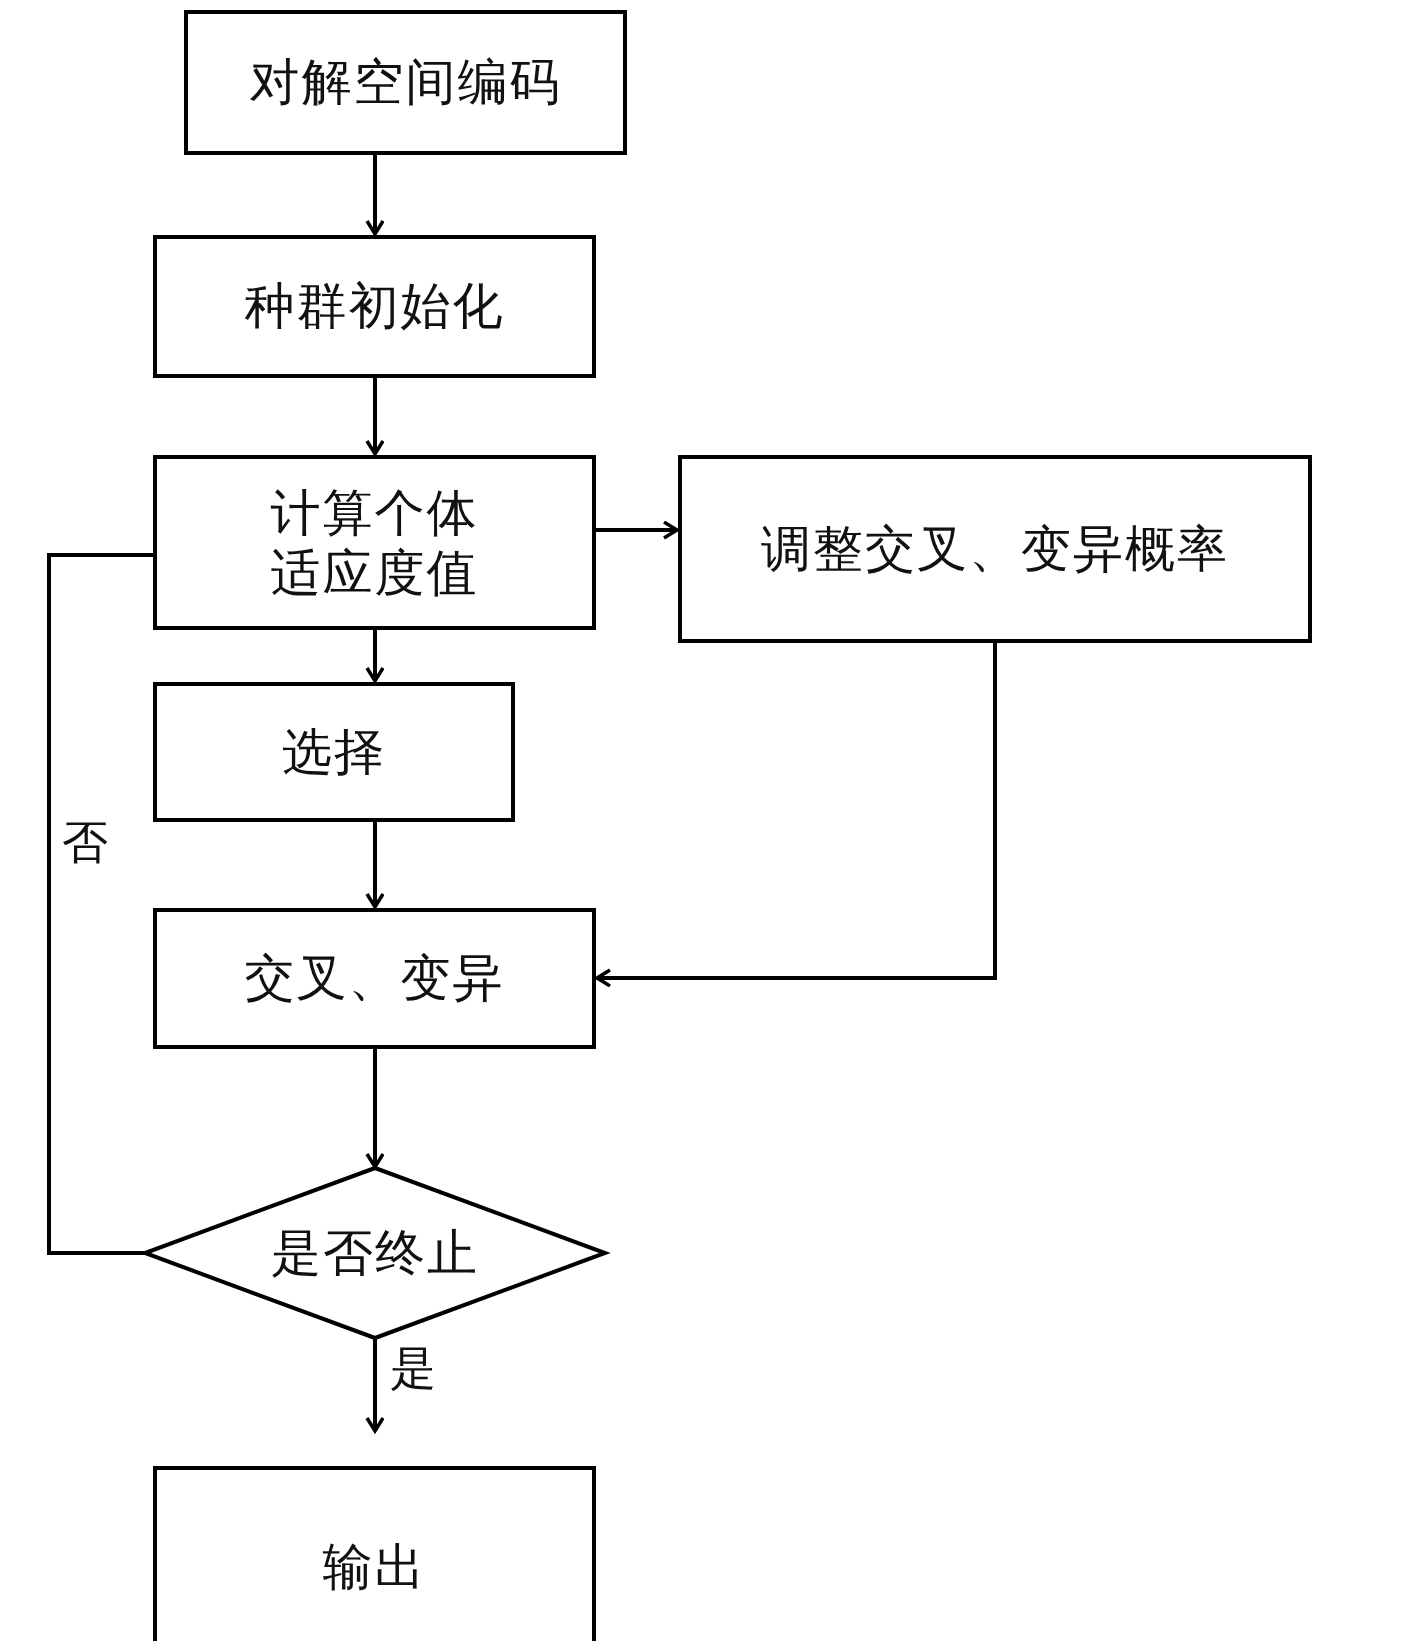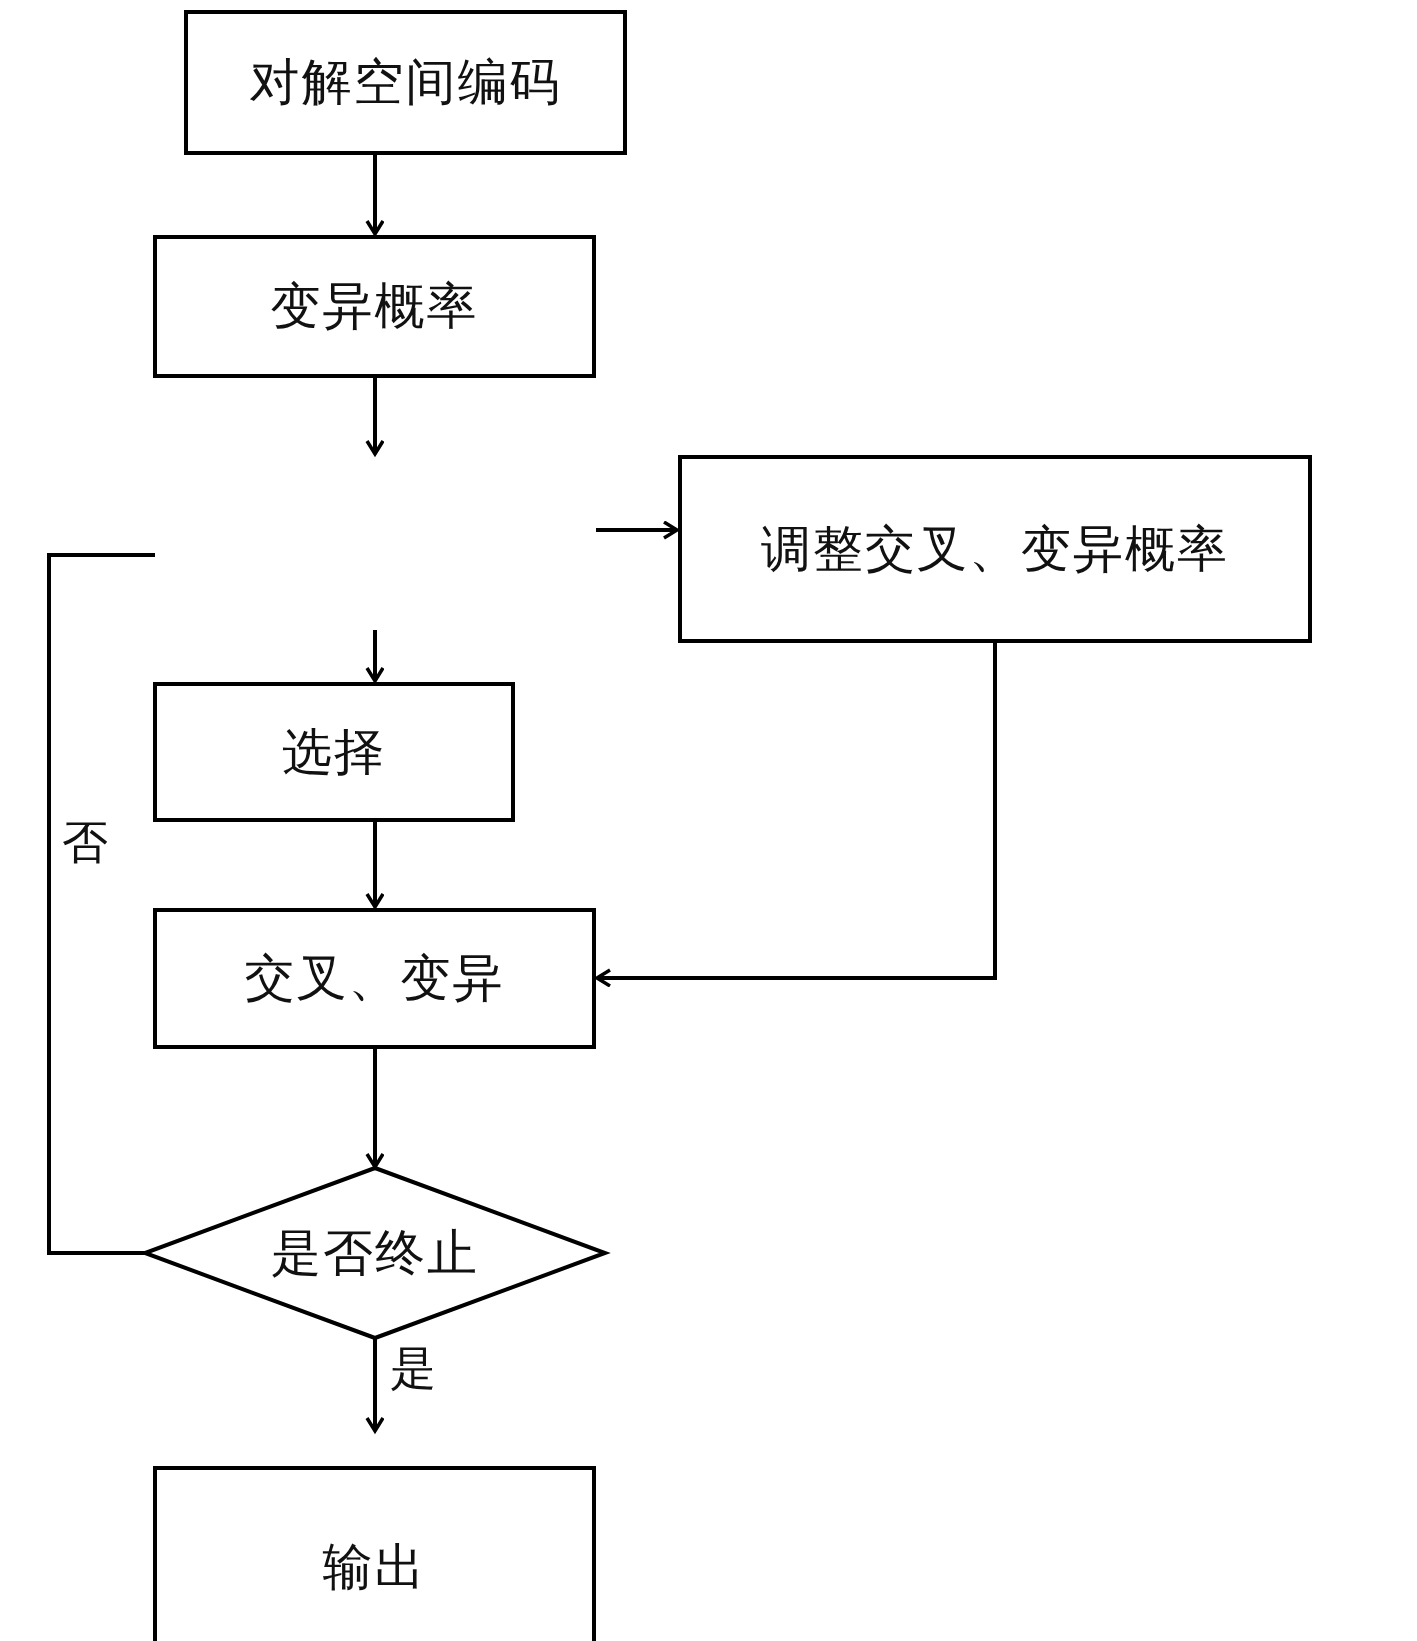--- a/index.html
+++ b/index.html
@@ -100,23 +100,27 @@
     </g>
 
     <polygon points="375,1168 605,1253 375,1338 145,1253" fill="#ffffff" stroke="#000000" stroke-width="4"></polygon>
   </svg>
 
   <div class="node-box" style="left:153px; top:10px; width:443px; height:145px;margin-left:31px;">
     <span class="node-label">对解空间编码</span>
   </div>
 
   <div class="node-box" style="left:153px; top:235px; width:443px; height:143px;">
-    <span class="node-label">变异概率</span>
+    <span class="node-label">种群初始化</span>
   </div>
 
+  <div class="node-box" style="left:153px; top:455px; width:443px; height:175px;">
+    <span class="node-label two-line">计算个体
+适应度值</span>
+  </div>
 
   <div class="node-box" style="left:678px; top:455px; width:634px; height:188px;">
     <span class="node-label">调整交叉、变异概率</span>
   </div>
 
   <div class="node-box" style="left:153px; top:682px; width:362px; height:140px;">
     <span class="node-label">选择</span>
   </div>
 
   <div class="node-box" style="left:153px; top:908px; width:443px; height:141px;">

